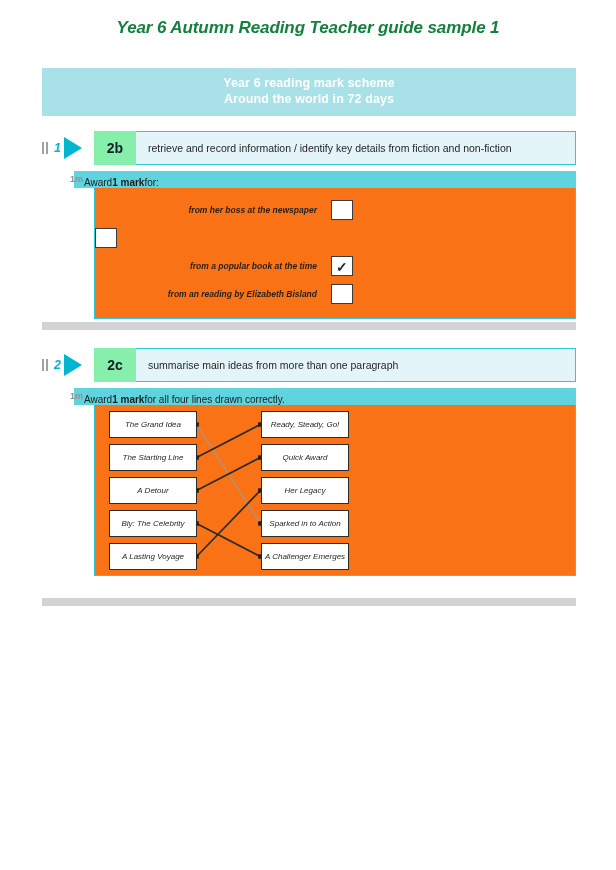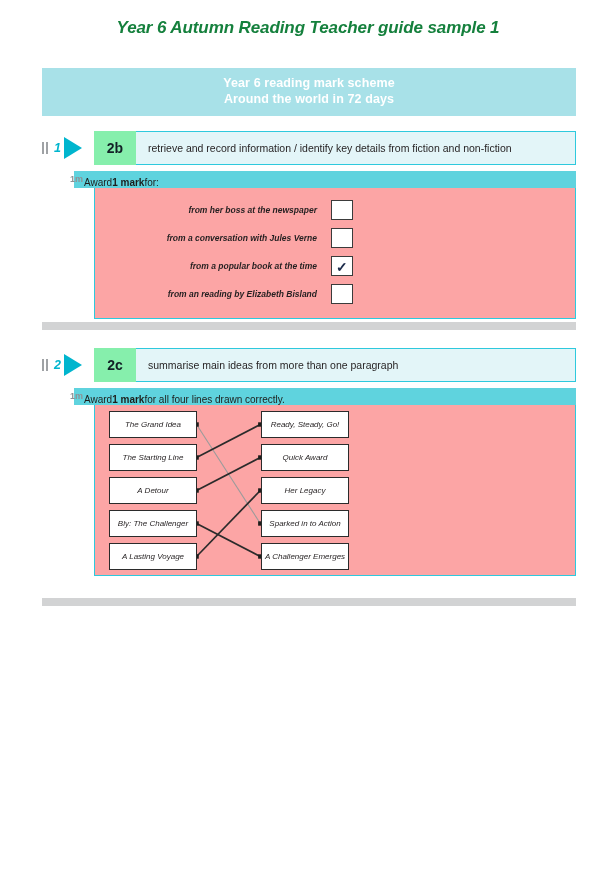--- a/index.html
+++ b/index.html
@@ -147,21 +147,21 @@
     display: flex;
     align-items: flex-end;
     padding-left: 10px;
     font-size: 10px;
     color: #1d1d1b;
     box-sizing: border-box;
   }
   .award-bar b { font-weight: bold; }
   .answer-body {
     margin-left: 52px;
-    background: #fca5a5;
+    background: #f97316;
     border: 1px solid #2ec9dd;
     border-top: none;
     box-sizing: border-box;
     position: relative;
   }
   
   .opt-row {
     display: flex;
     align-items: center;
     height: 28px;
@@ -262,21 +262,20 @@
           <span> for:</span>
       </div>
       <div class="answer-body" style="padding:8px 0 10px 0;">
 
         <div class="opt-row">
           <div class="opt-label">from her boss at the newspaper</div>
           <div class="checkbox"></div>
         </div>
 
         <div class="opt-row">
-          <div class="opt-label">from a conversation with Jules Verne</div>
           <div class="checkbox"></div>
         </div>
 
         <div class="opt-row">
           <div class="opt-label">from a popular book at the time</div>
           <div class="checkbox">
             <span class="tickmark">✓</span>
           </div>
         </div>
 
@@ -331,21 +330,21 @@
                 <rect x="163.8" y="17.3" width="4.4" height="4.4" fill="#1d1d1b"></rect>
                 <rect x="163.8" y="50.3" width="4.4" height="4.4" fill="#1d1d1b"></rect>
                 <rect x="163.8" y="149.3" width="4.4" height="4.4" fill="#1d1d1b"></rect>
                 <rect x="163.8" y="83.3" width="4.4" height="4.4" fill="#1d1d1b"></rect>
               </g>
           </svg>
 
           <div class="mbox" style="left:14px; top:6px;">The Grand Idea</div>
           <div class="mbox" style="left:14px; top:39px;">The Starting Line</div>
           <div class="mbox" style="left:14px; top:72px;">A Detour</div>
-          <div class="mbox" style="left:14px; top:105px;">Bly: The Challenger</div>
+          <div class="mbox" style="left:14px; top:105px;">Bly: The Celebrity</div>
           <div class="mbox" style="left:14px; top:138px;">A Lasting Voyage</div>
 
           <div class="mbox" style="left:166px; top:6px;">Ready, Steady, Go!</div>
           <div class="mbox" style="left:166px; top:39px;">Quick Award</div>
           <div class="mbox" style="left:166px; top:72px;">Her Legacy</div>
           <div class="mbox" style="left:166px; top:105px;">Sparked in to Action</div>
           <div class="mbox" style="left:166px; top:138px;">A Challenger Emerges</div>
 
         </div>
       </div>

